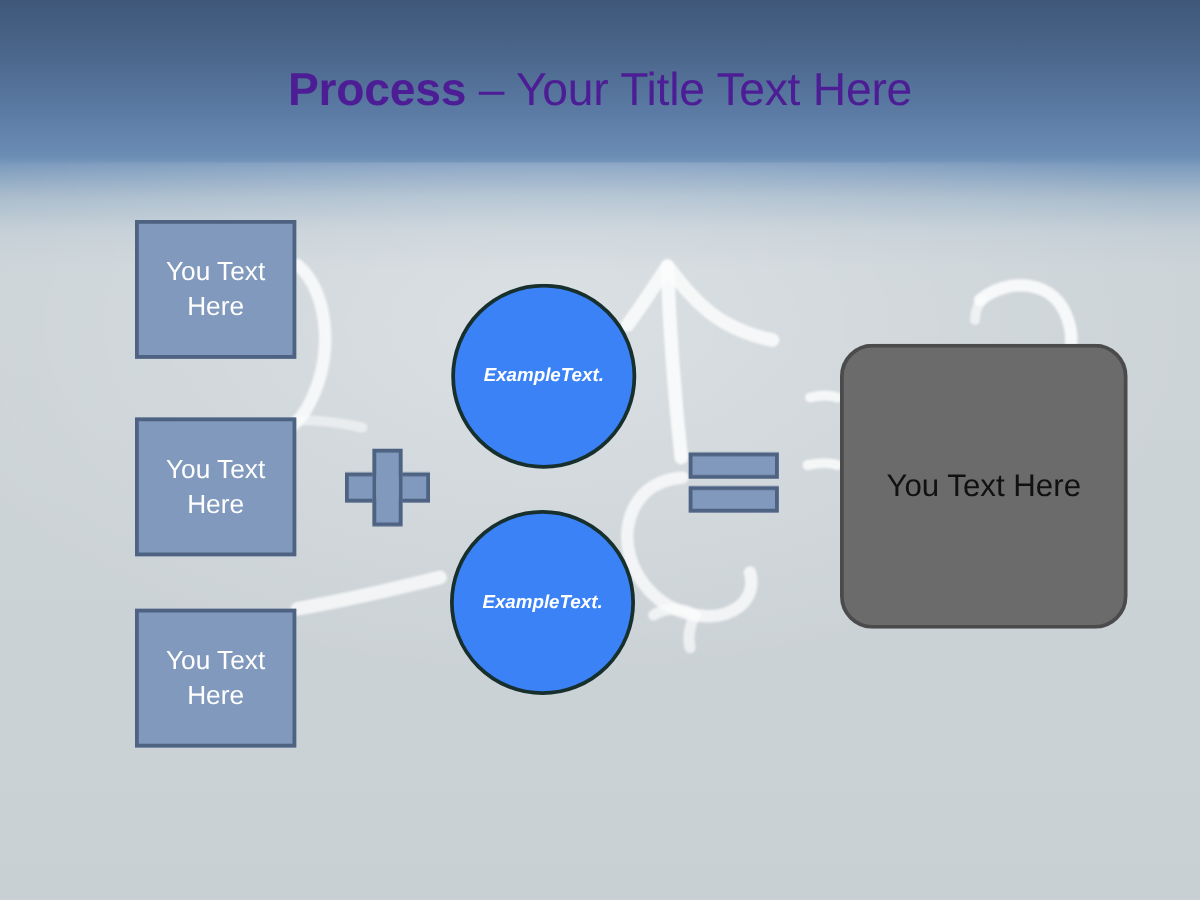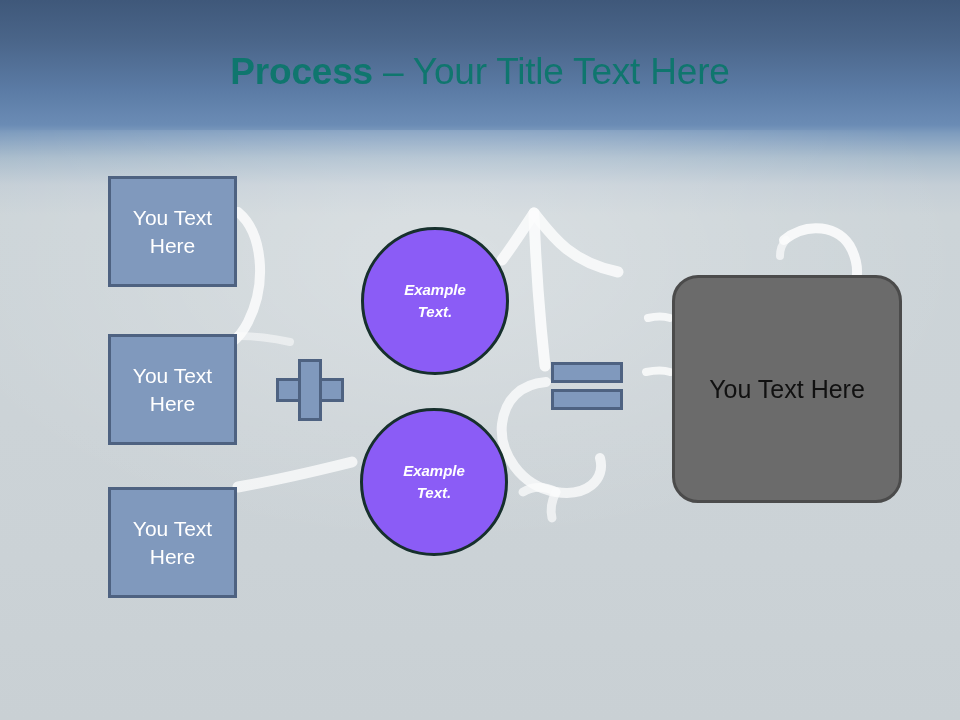--- a/index.html
+++ b/index.html
@@ -51,21 +51,21 @@
     pointer-events: none;
   }
 
   
   .title {
     position: absolute;
     left: 0;
     top: 50px;
     width: 960px;
     text-align: center;
-    color: #0f766e;
+    color: #4c1d95;
     font-size: 37px;
     line-height: 44px;
     letter-spacing: -0.2px;
     white-space: nowrap;
   }
   .title .strong { font-weight: bold; }
   .title .rest   { font-weight: normal; }
 
   
   .blue-box {
@@ -109,25 +109,25 @@
     width: 18px; height: 18px;
     background: #8099bd;
   }
 
   
   .green-circle {
     position: absolute;
     width: 148px;
     height: 148px;
     border-radius: 50%;
-    background: #8b5cf6;
+    background: #3b82f6;
     border: 3px solid #17302d;
     box-sizing: border-box;
     display: flex;
-    flex-direction: column;
+    flex-direction: row;
     align-items: center;
     justify-content: center;
     color: #ffffff;
     font-size: 15px;
     line-height: 22px;
     font-weight: bold;
     font-style: italic;
     text-align: left;
   }
   #green-circle-1 { left: 361px; top: 227px; }

